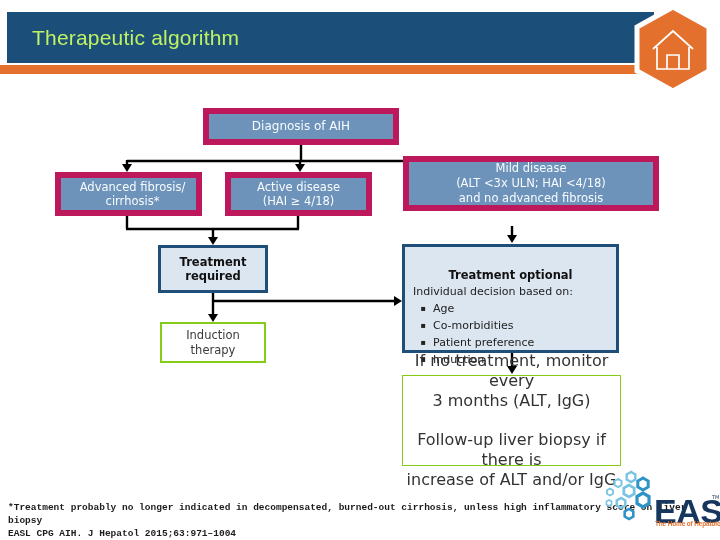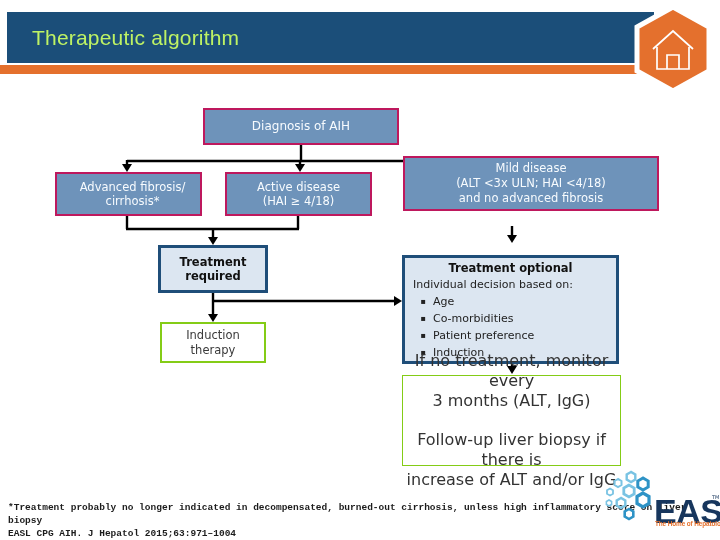--- a/index.html
+++ b/index.html
@@ -12,31 +12,31 @@
     background:#1b4e79;display:flex;align-items:center;z-index:2;}
   .header-title{color:#bef264;font-family:"Liberation Sans",sans-serif;
     font-size:21px;padding-left:25px;letter-spacing:.2px;}
   .accent-stripe{position:absolute;left:0;top:65px;width:668px;height:9px;
     background:#e4702d;z-index:1;}
   .home-hex{position:absolute;left:632px;top:3px;width:82px;height:92px;z-index:3;cursor:pointer;}
   
   .connectors{position:absolute;left:0;top:0;width:720px;height:540px;z-index:1;pointer-events:none;}
   .box{position:absolute;z-index:2;display:flex;align-items:center;justify-content:center;
     text-align:center;white-space:pre-line;box-sizing:border-box;line-height:1.25;}
-  .node{background:#6e93ba;border:2px solid #be185d;color:#f7fbfe;font-size:11.5px;}
+  .node{background:#6e93ba;border:6px solid #be185d;color:#f7fbfe;font-size:11.5px;}
   .panel{background:#dce6f1;border:3px solid #1f4e79;color:#111;}
   .whitebox{background:#ffffff;border:1px solid #84cc16;color:#3a3a3a;}
   #box-diagnosis{left:203px;top:108px;width:196px;height:37px;font-size:12px;}
   #box-advanced{left:55px;top:172px;width:147px;height:44px;padding-left:8px;}
   #box-active{left:225px;top:172px;width:147px;height:44px;}
   #box-mild{left:403px;top:156px;width:256px;height:55px;line-height:1.3;}
   #box-required{left:158px;top:245px;width:110px;height:48px;font-size:11.5px;font-weight:bold;}
   #box-induction{left:160px;top:322px;width:106px;height:41px;border-width:2.5px;font-size:11.5px;}
   #box-optional{left:402px;top:244px;width:217px;height:109px;display:block;text-align:left;
-    white-space:normal;padding:2px 8px 0 8px;font-size:11px;line-height:16px;color:#222;margin-top:11px;}
+    white-space:normal;padding:20px 8px 0 8px;font-size:11px;line-height:16px;color:#222;}
   .opt-title{text-align:center;font-weight:bold;font-size:11.5px;color:#111;line-height:17px;}
   .opt-sub{line-height:16px;}
   .opt-row{display:flex;line-height:17px;}
   .opt-bullet{width:20px;text-align:center;font-size:8px;line-height:17px;flex:0 0 20px;}
   #box-monitor{left:402px;top:375px;width:219px;height:91px;flex-direction:column;
     font-size:16px;color:#333;justify-content:center;gap:19px;}
   
   .footnote{position:absolute;left:8px;top:501px;z-index:2;color:#1c1c1c;
     font-family:Liberation Mono, monospace;font-size:9.5px;font-weight:bold;line-height:13px;}
   

